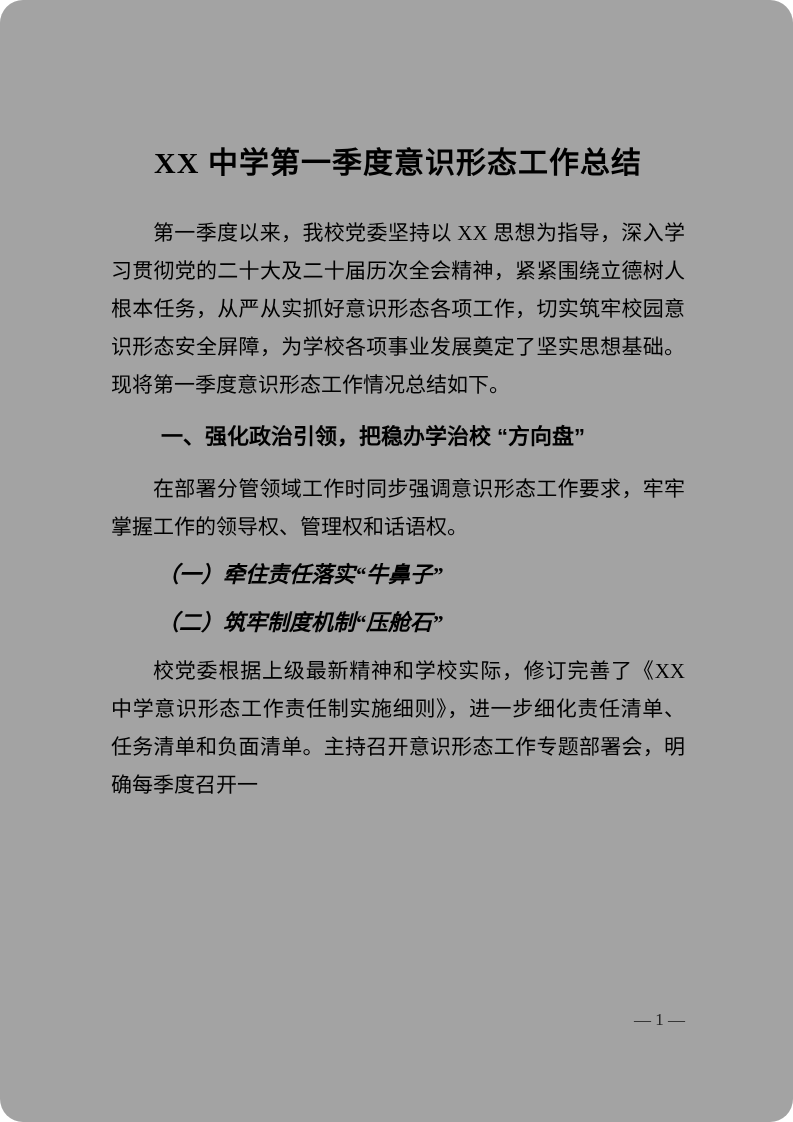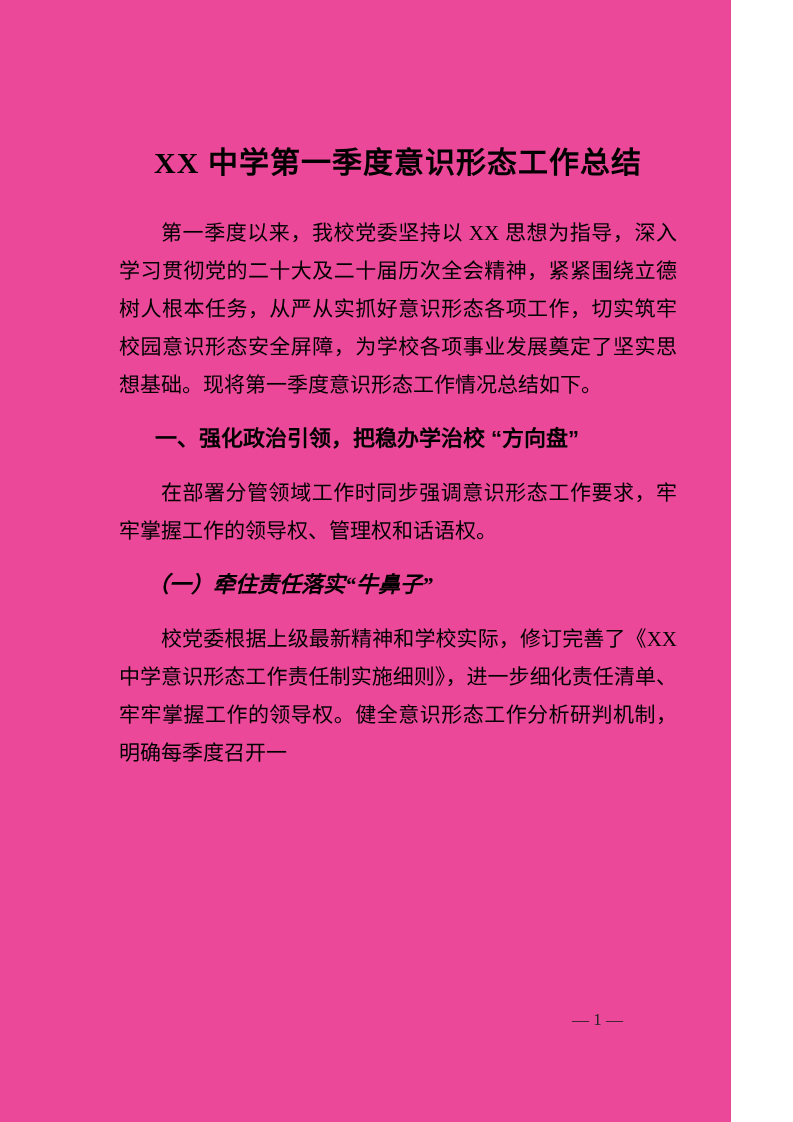--- a/index.html
+++ b/index.html
@@ -3,63 +3,64 @@
 <meta charset="utf-8">
 <title>Document</title>
 <style>
   html, body {
     margin: 0;
     padding: 0;
     background: #ffffff;
   }
   .page {
     position: relative;
-    width: 731px;
+    width: 793px;
     height: 1122px;
-    background: #ec4899;
+    background: #a3a3a3;
     color: #000000;
     overflow: hidden;
     font-family: "Liberation Serif", "DejaVu Serif", serif;
     box-sizing: border-box;
+    border-radius: 23px;
   }
   .content {
     position: absolute;
     left: 103px;
     top: 140px;
     width: 590px;
   }
   .doc-title {
     margin: 0 0 28px 0;
     font-size: 30px;
     font-weight: 600;
     line-height: 46px;
     text-align: center;
     font-family: "Liberation Serif", "DejaVu Serif", serif;
     letter-spacing: 1px;
   }
   .body-para {
-    margin: 16px;
+    margin: 8px;
     font-size: 21px;
     line-height: 38px;
     text-align: justify;
     text-justify: inter-character;
     text-indent: 2em;
     word-break: break-all;
     font-family: "Liberation Serif", "DejaVu Serif", serif;
   }
   .heading-hei {
-    margin: 8px;
+    margin: 14px;
     font-size: 22px;
     line-height: 38px;
     font-weight: bold;
     text-indent: 2em;
     font-family: "Liberation Sans", "DejaVu Sans", sans-serif;
   }
   .heading-kai {
-    margin: 0;
+    margin: 10px;
     font-size: 22px;
     line-height: 38px;
     font-weight: bold;
     font-style: italic;
     text-indent: 2em;
     font-family: "Liberation Serif", "DejaVu Serif", serif;
   }
   .page-footer {
     position: absolute;
     right: 108px;
@@ -79,18 +80,19 @@
 
     <p class="body-para">第一季度以来，我校党委坚持以 XX 思想为指导，深入学习贯彻党的二十大及二十届历次全会精神，紧紧围绕立德树人根本任务，从严从实抓好意识形态各项工作，切实筑牢校园意识形态安全屏障，为学校各项事业发展奠定了坚实思想基础。现将第一季度意识形态工作情况总结如下。</p>
 
     <h2 class="heading-hei">一、强化政治引领，把稳办学治校 “方向盘”</h2>
 
     <p class="body-para">在部署分管领域工作时同步强调意识形态工作要求，牢牢掌握工作的领导权、管理权和话语权。</p>
 
     <h3 class="heading-kai">（一）牵住责任落实“牛鼻子”</h3>
 
 
+    <h3 class="heading-kai">（二）筑牢制度机制“压舱石”</h3>
 
-    <p class="body-para">校党委根据上级最新精神和学校实际，修订完善了《XX 中学意识形态工作责任制实施细则》，进一步细化责任清单、牢牢掌握工作的领导权。健全意识形态工作分析研判机制，明确每季度召开一</p>
+    <p class="body-para">校党委根据上级最新精神和学校实际，修订完善了《XX 中学意识形态工作责任制实施细则》，进一步细化责任清单、任务清单和负面清单。主持召开意识形态工作专题部署会，明确每季度召开一</p>
   </div>
 
   <div class="page-footer">— 1 —</div>
 </div>
 
 </body></html>

